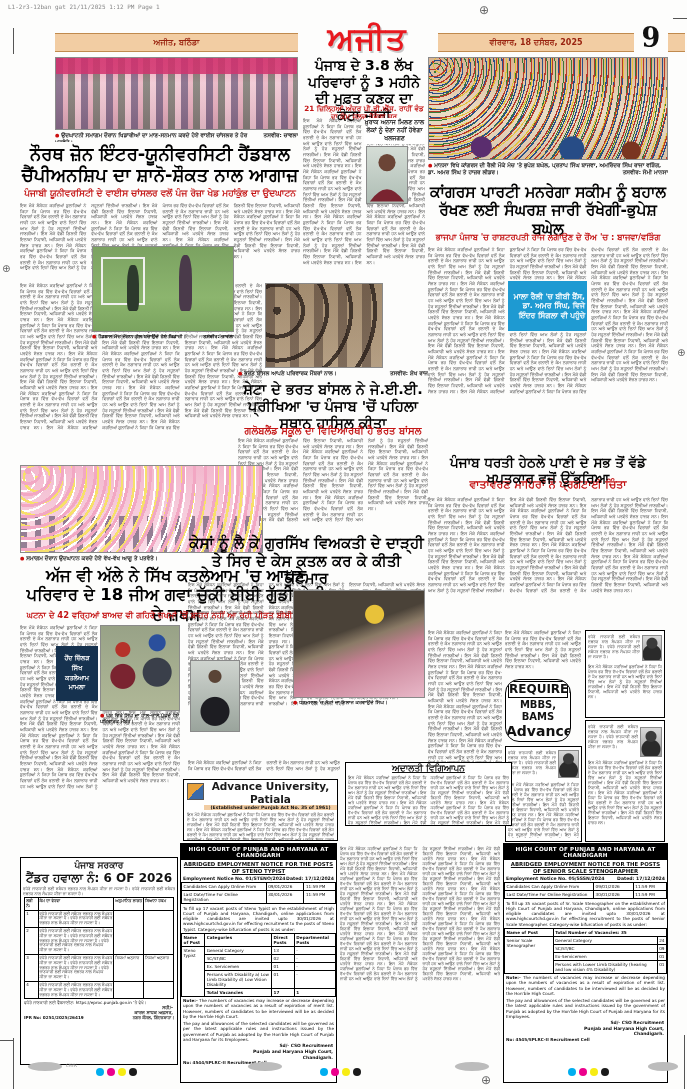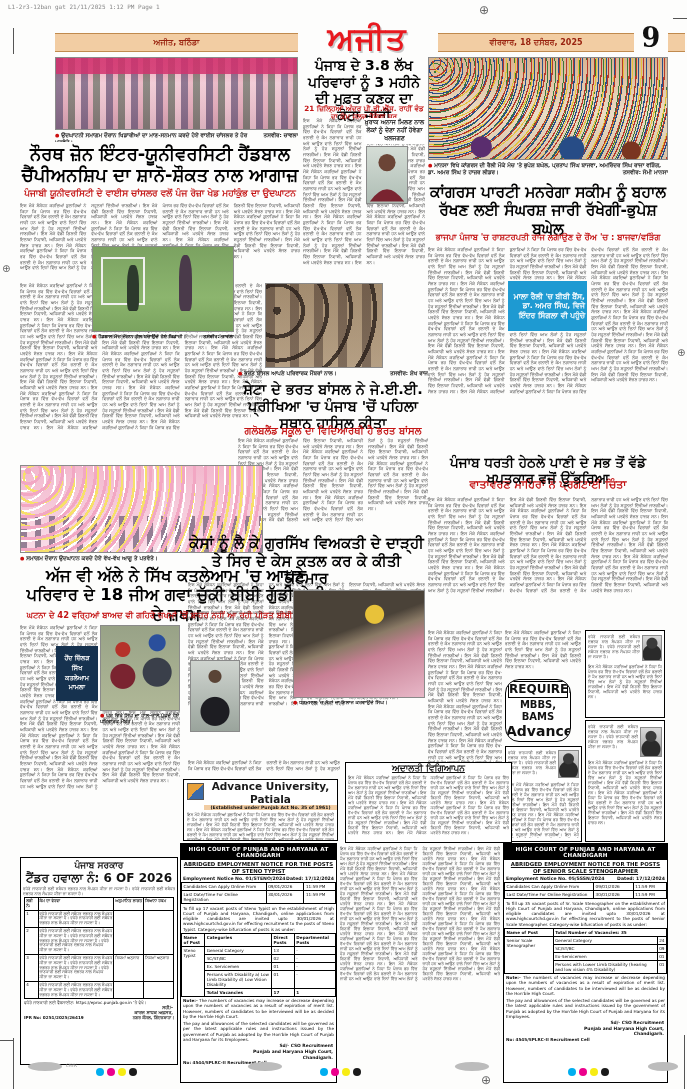--- a/index.html
+++ b/index.html
@@ -217,21 +217,21 @@
   <div class="abs hl" style="left:188px;top:535px;width:237px;height:44px;font-size:15px;">ਕੇਸਾਂ ਨੂੰ ਲੈ ਕੇ ਗੁਰਸਿੱਖ ਵਿਅਕਤੀ ਦੇ ਦਾੜ੍ਹੀ ਤੇ ਸਿਰ ਦੇ ਕੇਸ ਕਤਲ ਕਰ ਕੇ ਕੀਤੀ ਕੁੱਟਮਾਰ</div>
   <div class="abs cols" style="left:188px;top:582px;width:237px;height:176px;column-count:3;">ਇਸ ਮੌਕੇ ਸੰਬੋਧਨ ਕਰਦਿਆਂ ਬੁਲਾਰਿਆਂ ਨੇ ਕਿਹਾ ਕਿ ਪੰਜਾਬ ਭਰ ਵਿੱਚ ਵੱਖ-ਵੱਖ ਵਿਭਾਗਾਂ ਵਲੋਂ ਲੋਕ ਭਲਾਈ ਦੇ ਕੰਮ ਲਗਾਤਾਰ ਜਾਰੀ ਹਨ ਅਤੇ ਆਉਣ ਵਾਲੇ ਦਿਨਾਂ ਵਿੱਚ ਆਮ ਲੋਕਾਂ ਨੂੰ ਹੋਰ ਸਹੂਲਤਾਂ ਦਿੱਤੀਆਂ ਜਾਣਗੀਆਂ। ਇਸ ਮੌਕੇ ਵੱਡੀ ਗਿਣਤੀ ਵਿੱਚ ਇਲਾਕਾ ਨਿਵਾਸੀ, ਅਧਿਕਾਰੀ ਅਤੇ ਪਤਵੰਤੇ ਸੱਜਣ ਹਾਜ਼ਰ ਸਨ। ਇਸ ਮੌਕੇ ਸੰਬੋਧਨ ਕਰਦਿਆਂ ਬੁਲਾਰਿਆਂ ਨੇ ਕਿਹਾ ਕਿ ਪੰਜਾਬ ਭਰ ਵਿੱਚ ਵੱਖ-ਵੱਖ ਵਿਭਾਗਾਂ ਵਲੋਂ ਲੋਕ ਭਲਾਈ ਦੇ ਕੰਮ ਲਗਾਤਾਰ ਜਾਰੀ ਹਨ ਅਤੇ ਆਉਣ ਵਾਲੇ ਦਿਨਾਂ ਵਿੱਚ ਆਮ ਲੋਕਾਂ ਨੂੰ ਹੋਰ ਸਹੂਲਤਾਂ ਦਿੱਤੀਆਂ ਜਾਣਗੀਆਂ। ਇਸ ਮੌਕੇ ਵੱਡੀ ਗਿਣਤੀ ਵਿੱਚ ਇਲਾਕਾ ਨਿਵਾਸੀ, ਅਧਿਕਾਰੀ ਅਤੇ ਪਤਵੰਤੇ ਸੱਜਣ ਹਾਜ਼ਰ ਸਨ। ਇਸ ਮੌਕੇ ਸੰਬੋਧਨ ਕਰਦਿਆਂ ਬੁਲਾਰਿਆਂ ਨੇ ਕਿਹਾ ਕਿ ਪੰਜਾਬ ਭਰ ਵਿੱਚ ਵੱਖ-ਵੱਖ ਵਿਭਾਗਾਂ ਵਲੋਂ ਲੋਕ ਭਲਾਈ ਦੇ ਕੰਮ ਲਗਾਤਾਰ ਜਾਰੀ ਹਨ ਅਤੇ ਆਉਣ ਵਾਲੇ ਦਿਨਾਂ ਵਿੱਚ ਆਮ ਲੋਕਾਂ ਨੂੰ ਹੋਰ ਸਹੂਲਤਾਂ ਦਿੱਤੀਆਂ ਜਾਣਗੀਆਂ। ਇਸ ਮੌਕੇ ਵੱਡੀ ਗਿਣਤੀ ਵਿੱਚ ਇਲਾਕਾ ਨਿਵਾਸੀ, ਅਧਿਕਾਰੀ ਅਤੇ ਪਤਵੰਤੇ ਸੱਜਣ ਹਾਜ਼ਰ ਸਨ। ਇਸ ਮੌਕੇ ਸੰਬੋਧਨ ਕਰਦਿਆਂ ਬੁਲਾਰਿਆਂ ਨੇ ਕਿਹਾ ਕਿ ਪੰਜਾਬ ਭਰ ਵਿੱਚ ਵੱਖ-ਵੱਖ ਵਿਭਾਗਾਂ ਵਲੋਂ ਲੋਕ ਭਲਾਈ ਦੇ ਕੰਮ ਲਗਾਤਾਰ ਜਾਰੀ ਹਨ ਅਤੇ ਆਉਣ ਵਾਲੇ ਦਿਨਾਂ ਵਿੱਚ ਆਮ ਲੋਕਾਂ ਨੂੰ ਹੋਰ ਸਹੂਲਤਾਂ ਦਿੱਤੀਆਂ ਜਾਣਗੀਆਂ। ਇਸ ਮੌਕੇ ਵੱਡੀ ਗਿਣਤੀ ਵਿੱਚ ਇਲਾਕਾ ਨਿਵਾਸੀ, ਅਧਿਕਾਰੀ ਅਤੇ ਪਤਵੰਤੇ ਸੱਜਣ ਹਾਜ਼ਰ ਸਨ। ਇਸ ਮੌਕੇ ਸੰਬੋਧਨ ਕਰਦਿਆਂ ਬੁਲਾਰਿਆਂ ਨੇ ਕਿਹਾ ਕਿ ਪੰਜਾਬ ਭਰ ਵਿੱਚ ਵੱਖ-ਵੱਖ ਵਿਭਾਗਾਂ ਵਲੋਂ ਲੋਕ ਭਲਾਈ ਦੇ ਕੰਮ ਲਗਾਤਾਰ ਜਾਰੀ ਹਨ ਅਤੇ ਆਉਣ ਵਾਲੇ ਦਿਨਾਂ ਵਿੱਚ ਆਮ ਲੋਕਾਂ ਨੂੰ ਹੋਰ ਸਹੂਲਤਾਂ ਦਿੱਤੀਆਂ ਜਾਣਗੀਆਂ। ਇਸ ਮੌਕੇ ਵੱਡੀ ਗਿਣਤੀ ਵਿੱਚ ਇਲਾਕਾ ਨਿਵਾਸੀ, ਅਧਿਕਾਰੀ ਅਤੇ ਪਤਵੰਤੇ ਸੱਜਣ ਹਾਜ਼ਰ ਸਨ। ਇਸ ਮੌਕੇ ਸੰਬੋਧਨ ਕਰਦਿਆਂ ਬੁਲਾਰਿਆਂ ਨੇ ਕਿਹਾ ਕਿ ਪੰਜਾਬ ਭਰ ਵਿੱਚ ਵੱਖ-ਵੱਖ ਵਿਭਾਗਾਂ ਵਲੋਂ ਲੋਕ ਭਲਾਈ ਦੇ ਕੰਮ ਲਗਾਤਾਰ ਜਾਰੀ ਹਨ ਅਤੇ ਆਉਣ ਵਾਲੇ ਦਿਨਾਂ ਵਿੱਚ ਆਮ ਲੋਕਾਂ ਨੂੰ ਹੋਰ ਸਹੂਲਤਾਂ ਦਿੱਤੀਆਂ ਜਾਣਗੀਆਂ। ਇਸ ਮੌਕੇ ਵੱਡੀ ਗਿਣਤੀ ਵਿੱਚ ਇਲਾਕਾ ਨਿਵਾਸੀ, ਅਧਿਕਾਰੀ ਅਤੇ ਪਤਵੰਤੇ ਸੱਜਣ ਹਾਜ਼ਰ ਸਨ। ਇਸ ਮੌਕੇ ਸੰਬੋਧਨ ਕਰਦਿਆਂ ਬੁਲਾਰਿਆਂ ਨੇ ਕਿਹਾ ਕਿ ਪੰਜਾਬ ਭਰ ਵਿੱਚ ਵੱਖ-ਵੱਖ ਵਿਭਾਗਾਂ ਵਲੋਂ ਲੋਕ ਭਲਾਈ ਦੇ ਕੰਮ ਲਗਾਤਾਰ ਜਾਰੀ ਹਨ ਅਤੇ ਆਉਣ ਵਾਲੇ ਦਿਨਾਂ ਵਿੱਚ ਆਮ ਲੋਕਾਂ ਨੂੰ ਹੋਰ ਸਹੂਲਤਾਂ ਦਿੱਤੀਆਂ ਜਾਣਗੀਆਂ। ਇਸ ਮੌਕੇ ਵੱਡੀ ਗਿਣਤੀ ਵਿੱਚ ਇਲਾਕਾ ਨਿਵਾਸੀ, ਅਧਿਕਾਰੀ ਅਤੇ ਪਤਵੰਤੇ ਸੱਜਣ ਹਾਜ਼ਰ ਸਨ। ਇਸ ਮੌਕੇ ਸੰਬੋਧਨ ਕਰਦਿਆਂ ਬੁਲਾਰਿਆਂ ਨੇ ਕਿਹਾ ਕਿ ਪੰਜਾਬ ਭਰ ਵਿੱਚ ਵੱਖ-ਵੱਖ ਵਿਭਾਗਾਂ ਵਲੋਂ ਲੋਕ ਭਲਾਈ ਦੇ ਕੰਮ ਲਗਾਤਾਰ ਜਾਰੀ ਹਨ ਅਤੇ ਆਉਣ ਵਾਲੇ ਦਿਨਾਂ ਵਿੱਚ ਆਮ ਲੋਕਾਂ ਨੂੰ ਹੋਰ ਸਹੂਲਤਾਂ ਦਿੱਤੀਆਂ ਜਾਣਗੀਆਂ। ਇਸ ਮੌਕੇ ਵੱਡੀ ਗਿਣਤੀ ਵਿੱਚ ਇਲਾਕਾ ਨਿਵਾਸੀ, ਅਧਿਕਾਰੀ ਅਤੇ ਪਤਵੰਤੇ ਸੱਜਣ ਹਾਜ਼ਰ ਸਨ। ਇਸ ਮੌਕੇ ਸੰਬੋਧਨ ਕਰਦਿਆਂ ਬੁਲਾਰਿਆਂ ਨੇ ਕਿਹਾ ਕਿ ਪੰਜਾਬ ਭਰ ਵਿੱਚ ਵੱਖ-ਵੱਖ ਵਿਭਾਗਾਂ ਵਲੋਂ ਲੋਕ ਭਲਾਈ ਦੇ ਕੰਮ ਲਗਾਤਾਰ ਜਾਰੀ ਹਨ ਅਤੇ ਆਉਣ ਵਾਲੇ ਦਿਨਾਂ ਵਿੱਚ ਆਮ ਲੋਕਾਂ ਨੂੰ ਹੋਰ ਸਹੂਲਤਾਂ ਦਿੱਤੀਆਂ ਜਾਣਗੀਆਂ। ਇਸ ਮੌਕੇ ਵੱਡੀ ਗਿਣਤੀ ਵਿੱਚ ਇਲਾਕਾ ਨਿਵਾਸੀ, ਅਧਿਕਾਰੀ ਅਤੇ ਪਤਵੰਤੇ ਸੱਜਣ ਹਾਜ਼ਰ ਸਨ। ਇਸ ਮੌਕੇ ਸੰਬੋਧਨ ਕਰਦਿਆਂ ਬੁਲਾਰਿਆਂ ਨੇ ਕਿਹਾ ਕਿ ਪੰਜਾਬ ਭਰ ਵਿੱਚ ਵੱਖ-ਵੱਖ ਵਿਭਾਗਾਂ ਵਲੋਂ ਲੋਕ ਭਲਾਈ ਦੇ ਕੰਮ ਲਗਾਤਾਰ ਜਾਰੀ ਹਨ ਅਤੇ ਆਉਣ ਵਾਲੇ ਦਿਨਾਂ ਵਿੱਚ ਆਮ ਲੋਕਾਂ ਨੂੰ ਹੋਰ ਸਹੂਲਤਾਂ ਦਿੱਤੀਆਂ ਜਾਣਗੀਆਂ। ਇਸ ਮੌਕੇ ਵੱਡੀ ਗਿਣਤੀ ਵਿੱਚ ਇਲਾਕਾ ਨਿਵਾਸੀ, ਅਧਿਕਾਰੀ ਅਤੇ ਪਤਵੰਤੇ ਸੱਜਣ ਹਾਜ਼ਰ ਸਨ।</div>
   <div class="abs photo ph-suit" style="left:190px;top:660px;width:50px;height:72px;"></div>
   <div class="abs photo ph-injured" style="left:293px;top:590px;width:132px;height:108px;"></div>
   <div class="abs cap" style="left:293px;top:700px;width:132px;height:8px;font-size:5px;">
     <span class="bullet">●</span>
     <span>ਧਰਮਸਾਲ 'ਚ ਸੱਟਾਂ ਦਾ ਇਲਾਜ ਕਰਵਾਉਂਦੇ ਸਿੰਘ।</span>
   </div>
   <div class="abs cols" style="left:188px;top:760px;width:152px;height:16px;column-count:2;">ਇਸ ਮੌਕੇ ਸੰਬੋਧਨ ਕਰਦਿਆਂ ਬੁਲਾਰਿਆਂ ਨੇ ਕਿਹਾ ਕਿ ਪੰਜਾਬ ਭਰ ਵਿੱਚ ਵੱਖ-ਵੱਖ ਵਿਭਾਗਾਂ ਵਲੋਂ ਲੋਕ ਭਲਾਈ ਦੇ ਕੰਮ ਲਗਾਤਾਰ ਜਾਰੀ ਹਨ ਅਤੇ ਆਉਣ ਵਾਲੇ ਦਿਨਾਂ ਵਿੱਚ ਆਮ ਲੋਕਾਂ ਨੂੰ ਹੋਰ ਸਹੂਲਤਾਂ ਦਿੱਤੀਆਂ ਜਾਣਗੀਆਂ। ਇਸ ਮੌਕੇ ਵੱਡੀ ਗਿਣਤੀ ਵਿੱਚ ਇਲਾਕਾ ਨਿਵਾਸੀ, ਅਧਿਕਾਰੀ ਅਤੇ ਪਤਵੰਤੇ ਸੱਜਣ ਹਾਜ਼ਰ ਸਨ।</div>
 
-  <div class="abs adbox" style="left:345px;top:762px;width:167px;height:81px;border-width:0.5px;">
+  <div class="abs adbox" style="left:345px;top:762px;width:167px;height:64px;border-width:0.5px;">
     <div class="clsf-title">ਅਦਾਲਤੀ ਵਿਗਿਆਪਨ</div>
     <div class="tiny" style="margin:1px 2px;height:66px;column-count:2;column-gap:4px;">ਇਸ ਮੌਕੇ ਸੰਬੋਧਨ ਕਰਦਿਆਂ ਬੁਲਾਰਿਆਂ ਨੇ ਕਿਹਾ ਕਿ ਪੰਜਾਬ ਭਰ ਵਿੱਚ ਵੱਖ-ਵੱਖ ਵਿਭਾਗਾਂ ਵਲੋਂ ਲੋਕ ਭਲਾਈ ਦੇ ਕੰਮ ਲਗਾਤਾਰ ਜਾਰੀ ਹਨ ਅਤੇ ਆਉਣ ਵਾਲੇ ਦਿਨਾਂ ਵਿੱਚ ਆਮ ਲੋਕਾਂ ਨੂੰ ਹੋਰ ਸਹੂਲਤਾਂ ਦਿੱਤੀਆਂ ਜਾਣਗੀਆਂ। ਇਸ ਮੌਕੇ ਵੱਡੀ ਗਿਣਤੀ ਵਿੱਚ ਇਲਾਕਾ ਨਿਵਾਸੀ, ਅਧਿਕਾਰੀ ਅਤੇ ਪਤਵੰਤੇ ਸੱਜਣ ਹਾਜ਼ਰ ਸਨ। ਇਸ ਮੌਕੇ ਸੰਬੋਧਨ ਕਰਦਿਆਂ ਬੁਲਾਰਿਆਂ ਨੇ ਕਿਹਾ ਕਿ ਪੰਜਾਬ ਭਰ ਵਿੱਚ ਵੱਖ-ਵੱਖ ਵਿਭਾਗਾਂ ਵਲੋਂ ਲੋਕ ਭਲਾਈ ਦੇ ਕੰਮ ਲਗਾਤਾਰ ਜਾਰੀ ਹਨ ਅਤੇ ਆਉਣ ਵਾਲੇ ਦਿਨਾਂ ਵਿੱਚ ਆਮ ਲੋਕਾਂ ਨੂੰ ਹੋਰ ਸਹੂਲਤਾਂ ਦਿੱਤੀਆਂ ਜਾਣਗੀਆਂ। ਇਸ ਮੌਕੇ ਵੱਡੀ ਗਿਣਤੀ ਵਿੱਚ ਇਲਾਕਾ ਨਿਵਾਸੀ, ਅਧਿਕਾਰੀ ਅਤੇ ਪਤਵੰਤੇ ਸੱਜਣ ਹਾਜ਼ਰ ਸਨ। ਇਸ ਮੌਕੇ ਸੰਬੋਧਨ ਕਰਦਿਆਂ ਬੁਲਾਰਿਆਂ ਨੇ ਕਿਹਾ ਕਿ ਪੰਜਾਬ ਭਰ ਵਿੱਚ ਵੱਖ-ਵੱਖ ਵਿਭਾਗਾਂ ਵਲੋਂ ਲੋਕ ਭਲਾਈ ਦੇ ਕੰਮ ਲਗਾਤਾਰ ਜਾਰੀ ਹਨ ਅਤੇ ਆਉਣ ਵਾਲੇ ਦਿਨਾਂ ਵਿੱਚ ਆਮ ਲੋਕਾਂ ਨੂੰ ਹੋਰ ਸਹੂਲਤਾਂ ਦਿੱਤੀਆਂ ਜਾਣਗੀਆਂ। ਇਸ ਮੌਕੇ ਵੱਡੀ ਗਿਣਤੀ ਵਿੱਚ ਇਲਾਕਾ ਨਿਵਾਸੀ, ਅਧਿਕਾਰੀ ਅਤੇ ਪਤਵੰਤੇ ਸੱਜਣ ਹਾਜ਼ਰ ਸਨ। ਇਸ ਮੌਕੇ ਸੰਬੋਧਨ ਕਰਦਿਆਂ ਬੁਲਾਰਿਆਂ ਨੇ ਕਿਹਾ ਕਿ ਪੰਜਾਬ ਭਰ ਵਿੱਚ ਵੱਖ-ਵੱਖ ਵਿਭਾਗਾਂ ਵਲੋਂ ਲੋਕ ਭਲਾਈ ਦੇ ਕੰਮ ਲਗਾਤਾਰ ਜਾਰੀ ਹਨ ਅਤੇ ਆਉਣ ਵਾਲੇ ਦਿਨਾਂ ਵਿੱਚ ਆਮ ਲੋਕਾਂ ਨੂੰ ਹੋਰ ਸਹੂਲਤਾਂ ਦਿੱਤੀਆਂ ਜਾਣਗੀਆਂ। ਇਸ ਮੌਕੇ ਵੱਡੀ ਗਿਣਤੀ ਵਿੱਚ ਇਲਾਕਾ ਨਿਵਾਸੀ, ਅਧਿਕਾਰੀ ਅਤੇ ਪਤਵੰਤੇ ਸੱਜਣ ਹਾਜ਼ਰ ਸਨ।</div>
   </div>
   <div class="abs tiny" style="left:340px;top:846px;width:160px;height:236px;column-count:2;column-gap:5px;">ਇਸ ਮੌਕੇ ਸੰਬੋਧਨ ਕਰਦਿਆਂ ਬੁਲਾਰਿਆਂ ਨੇ ਕਿਹਾ ਕਿ ਪੰਜਾਬ ਭਰ ਵਿੱਚ ਵੱਖ-ਵੱਖ ਵਿਭਾਗਾਂ ਵਲੋਂ ਲੋਕ ਭਲਾਈ ਦੇ ਕੰਮ ਲਗਾਤਾਰ ਜਾਰੀ ਹਨ ਅਤੇ ਆਉਣ ਵਾਲੇ ਦਿਨਾਂ ਵਿੱਚ ਆਮ ਲੋਕਾਂ ਨੂੰ ਹੋਰ ਸਹੂਲਤਾਂ ਦਿੱਤੀਆਂ ਜਾਣਗੀਆਂ। ਇਸ ਮੌਕੇ ਵੱਡੀ ਗਿਣਤੀ ਵਿੱਚ ਇਲਾਕਾ ਨਿਵਾਸੀ, ਅਧਿਕਾਰੀ ਅਤੇ ਪਤਵੰਤੇ ਸੱਜਣ ਹਾਜ਼ਰ ਸਨ। ਇਸ ਮੌਕੇ ਸੰਬੋਧਨ ਕਰਦਿਆਂ ਬੁਲਾਰਿਆਂ ਨੇ ਕਿਹਾ ਕਿ ਪੰਜਾਬ ਭਰ ਵਿੱਚ ਵੱਖ-ਵੱਖ ਵਿਭਾਗਾਂ ਵਲੋਂ ਲੋਕ ਭਲਾਈ ਦੇ ਕੰਮ ਲਗਾਤਾਰ ਜਾਰੀ ਹਨ ਅਤੇ ਆਉਣ ਵਾਲੇ ਦਿਨਾਂ ਵਿੱਚ ਆਮ ਲੋਕਾਂ ਨੂੰ ਹੋਰ ਸਹੂਲਤਾਂ ਦਿੱਤੀਆਂ ਜਾਣਗੀਆਂ। ਇਸ ਮੌਕੇ ਵੱਡੀ ਗਿਣਤੀ ਵਿੱਚ ਇਲਾਕਾ ਨਿਵਾਸੀ, ਅਧਿਕਾਰੀ ਅਤੇ ਪਤਵੰਤੇ ਸੱਜਣ ਹਾਜ਼ਰ ਸਨ। ਇਸ ਮੌਕੇ ਸੰਬੋਧਨ ਕਰਦਿਆਂ ਬੁਲਾਰਿਆਂ ਨੇ ਕਿਹਾ ਕਿ ਪੰਜਾਬ ਭਰ ਵਿੱਚ ਵੱਖ-ਵੱਖ ਵਿਭਾਗਾਂ ਵਲੋਂ ਲੋਕ ਭਲਾਈ ਦੇ ਕੰਮ ਲਗਾਤਾਰ ਜਾਰੀ ਹਨ ਅਤੇ ਆਉਣ ਵਾਲੇ ਦਿਨਾਂ ਵਿੱਚ ਆਮ ਲੋਕਾਂ ਨੂੰ ਹੋਰ ਸਹੂਲਤਾਂ ਦਿੱਤੀਆਂ ਜਾਣਗੀਆਂ। ਇਸ ਮੌਕੇ ਵੱਡੀ ਗਿਣਤੀ ਵਿੱਚ ਇਲਾਕਾ ਨਿਵਾਸੀ, ਅਧਿਕਾਰੀ ਅਤੇ ਪਤਵੰਤੇ ਸੱਜਣ ਹਾਜ਼ਰ ਸਨ। ਇਸ ਮੌਕੇ ਸੰਬੋਧਨ ਕਰਦਿਆਂ ਬੁਲਾਰਿਆਂ ਨੇ ਕਿਹਾ ਕਿ ਪੰਜਾਬ ਭਰ ਵਿੱਚ ਵੱਖ-ਵੱਖ ਵਿਭਾਗਾਂ ਵਲੋਂ ਲੋਕ ਭਲਾਈ ਦੇ ਕੰਮ ਲਗਾਤਾਰ ਜਾਰੀ ਹਨ ਅਤੇ ਆਉਣ ਵਾਲੇ ਦਿਨਾਂ ਵਿੱਚ ਆਮ ਲੋਕਾਂ ਨੂੰ ਹੋਰ ਸਹੂਲਤਾਂ ਦਿੱਤੀਆਂ ਜਾਣਗੀਆਂ। ਇਸ ਮੌਕੇ ਵੱਡੀ ਗਿਣਤੀ ਵਿੱਚ ਇਲਾਕਾ ਨਿਵਾਸੀ, ਅਧਿਕਾਰੀ ਅਤੇ ਪਤਵੰਤੇ ਸੱਜਣ ਹਾਜ਼ਰ ਸਨ। ਇਸ ਮੌਕੇ ਸੰਬੋਧਨ ਕਰਦਿਆਂ ਬੁਲਾਰਿਆਂ ਨੇ ਕਿਹਾ ਕਿ ਪੰਜਾਬ ਭਰ ਵਿੱਚ ਵੱਖ-ਵੱਖ ਵਿਭਾਗਾਂ ਵਲੋਂ ਲੋਕ ਭਲਾਈ ਦੇ ਕੰਮ ਲਗਾਤਾਰ ਜਾਰੀ ਹਨ ਅਤੇ ਆਉਣ ਵਾਲੇ ਦਿਨਾਂ ਵਿੱਚ ਆਮ ਲੋਕਾਂ ਨੂੰ ਹੋਰ ਸਹੂਲਤਾਂ ਦਿੱਤੀਆਂ ਜਾਣਗੀਆਂ। ਇਸ ਮੌਕੇ ਵੱਡੀ ਗਿਣਤੀ ਵਿੱਚ ਇਲਾਕਾ ਨਿਵਾਸੀ, ਅਧਿਕਾਰੀ ਅਤੇ ਪਤਵੰਤੇ ਸੱਜਣ ਹਾਜ਼ਰ ਸਨ। ਇਸ ਮੌਕੇ ਸੰਬੋਧਨ ਕਰਦਿਆਂ ਬੁਲਾਰਿਆਂ ਨੇ ਕਿਹਾ ਕਿ ਪੰਜਾਬ ਭਰ ਵਿੱਚ ਵੱਖ-ਵੱਖ ਵਿਭਾਗਾਂ ਵਲੋਂ ਲੋਕ ਭਲਾਈ ਦੇ ਕੰਮ ਲਗਾਤਾਰ ਜਾਰੀ ਹਨ ਅਤੇ ਆਉਣ ਵਾਲੇ ਦਿਨਾਂ ਵਿੱਚ ਆਮ ਲੋਕਾਂ ਨੂੰ ਹੋਰ ਸਹੂਲਤਾਂ ਦਿੱਤੀਆਂ ਜਾਣਗੀਆਂ। ਇਸ ਮੌਕੇ ਵੱਡੀ ਗਿਣਤੀ ਵਿੱਚ ਇਲਾਕਾ ਨਿਵਾਸੀ, ਅਧਿਕਾਰੀ ਅਤੇ ਪਤਵੰਤੇ ਸੱਜਣ ਹਾਜ਼ਰ ਸਨ। ਇਸ ਮੌਕੇ ਸੰਬੋਧਨ ਕਰਦਿਆਂ ਬੁਲਾਰਿਆਂ ਨੇ ਕਿਹਾ ਕਿ ਪੰਜਾਬ ਭਰ ਵਿੱਚ ਵੱਖ-ਵੱਖ ਵਿਭਾਗਾਂ ਵਲੋਂ ਲੋਕ ਭਲਾਈ ਦੇ ਕੰਮ ਲਗਾਤਾਰ ਜਾਰੀ ਹਨ ਅਤੇ ਆਉਣ ਵਾਲੇ ਦਿਨਾਂ ਵਿੱਚ ਆਮ ਲੋਕਾਂ ਨੂੰ ਹੋਰ ਸਹੂਲਤਾਂ ਦਿੱਤੀਆਂ ਜਾਣਗੀਆਂ। ਇਸ ਮੌਕੇ ਵੱਡੀ ਗਿਣਤੀ ਵਿੱਚ ਇਲਾਕਾ ਨਿਵਾਸੀ, ਅਧਿਕਾਰੀ ਅਤੇ ਪਤਵੰਤੇ ਸੱਜਣ ਹਾਜ਼ਰ ਸਨ। ਇਸ ਮੌਕੇ ਸੰਬੋਧਨ ਕਰਦਿਆਂ ਬੁਲਾਰਿਆਂ ਨੇ ਕਿਹਾ ਕਿ ਪੰਜਾਬ ਭਰ ਵਿੱਚ ਵੱਖ-ਵੱਖ ਵਿਭਾਗਾਂ ਵਲੋਂ ਲੋਕ ਭਲਾਈ ਦੇ ਕੰਮ ਲਗਾਤਾਰ ਜਾਰੀ ਹਨ ਅਤੇ ਆਉਣ ਵਾਲੇ ਦਿਨਾਂ ਵਿੱਚ ਆਮ ਲੋਕਾਂ ਨੂੰ ਹੋਰ ਸਹੂਲਤਾਂ ਦਿੱਤੀਆਂ ਜਾਣਗੀਆਂ। ਇਸ ਮੌਕੇ ਵੱਡੀ ਗਿਣਤੀ ਵਿੱਚ ਇਲਾਕਾ ਨਿਵਾਸੀ, ਅਧਿਕਾਰੀ ਅਤੇ ਪਤਵੰਤੇ ਸੱਜਣ ਹਾਜ਼ਰ ਸਨ। ਇਸ ਮੌਕੇ ਸੰਬੋਧਨ ਕਰਦਿਆਂ ਬੁਲਾਰਿਆਂ ਨੇ ਕਿਹਾ ਕਿ ਪੰਜਾਬ ਭਰ ਵਿੱਚ ਵੱਖ-ਵੱਖ ਵਿਭਾਗਾਂ ਵਲੋਂ ਲੋਕ ਭਲਾਈ ਦੇ ਕੰਮ ਲਗਾਤਾਰ ਜਾਰੀ ਹਨ ਅਤੇ ਆਉਣ ਵਾਲੇ ਦਿਨਾਂ ਵਿੱਚ ਆਮ ਲੋਕਾਂ ਨੂੰ ਹੋਰ ਸਹੂਲਤਾਂ ਦਿੱਤੀਆਂ ਜਾਣਗੀਆਂ। ਇਸ ਮੌਕੇ ਵੱਡੀ ਗਿਣਤੀ ਵਿੱਚ ਇਲਾਕਾ ਨਿਵਾਸੀ, ਅਧਿਕਾਰੀ ਅਤੇ ਪਤਵੰਤੇ ਸੱਜਣ ਹਾਜ਼ਰ ਸਨ।</div>
 
   <div class="abs adbox" style="left:183px;top:779px;width:155px;height:62px;">
     <div class="abs" style="left:3px;top:3px;width:17px;height:17px;background:linear-gradient(135deg,#e8a13a 50%,#3a6aa8 50%);border:0.5px solid #555;"></div>
     <div class="pu-title" style="margin-left:20px;">Advance University, Patiala</div>
     <div class="pu-sub" style="margin-left:20px;">(Established under Punjab Act No. 35 of 1961)</div>
     <div class="tiny" style="margin:2px 3px;height:28px;">ਇਸ ਮੌਕੇ ਸੰਬੋਧਨ ਕਰਦਿਆਂ ਬੁਲਾਰਿਆਂ ਨੇ ਕਿਹਾ ਕਿ ਪੰਜਾਬ ਭਰ ਵਿੱਚ ਵੱਖ-ਵੱਖ ਵਿਭਾਗਾਂ ਵਲੋਂ ਲੋਕ ਭਲਾਈ ਦੇ ਕੰਮ ਲਗਾਤਾਰ ਜਾਰੀ ਹਨ ਅਤੇ ਆਉਣ ਵਾਲੇ ਦਿਨਾਂ ਵਿੱਚ ਆਮ ਲੋਕਾਂ ਨੂੰ ਹੋਰ ਸਹੂਲਤਾਂ ਦਿੱਤੀਆਂ ਜਾਣਗੀਆਂ। ਇਸ ਮੌਕੇ ਵੱਡੀ ਗਿਣਤੀ ਵਿੱਚ ਇਲਾਕਾ ਨਿਵਾਸੀ, ਅਧਿਕਾਰੀ ਅਤੇ ਪਤਵੰਤੇ ਸੱਜਣ ਹਾਜ਼ਰ ਸਨ। ਇਸ ਮੌਕੇ ਸੰਬੋਧਨ ਕਰਦਿਆਂ ਬੁਲਾਰਿਆਂ ਨੇ ਕਿਹਾ ਕਿ ਪੰਜਾਬ ਭਰ ਵਿੱਚ ਵੱਖ-ਵੱਖ ਵਿਭਾਗਾਂ ਵਲੋਂ ਲੋਕ ਭਲਾਈ ਦੇ ਕੰਮ ਲਗਾਤਾਰ ਜਾਰੀ ਹਨ ਅਤੇ ਆਉਣ ਵਾਲੇ ਦਿਨਾਂ ਵਿੱਚ ਆਮ ਲੋਕਾਂ ਨੂੰ ਹੋਰ ਸਹੂਲਤਾਂ ਦਿੱਤੀਆਂ ਜਾਣਗੀਆਂ। ਇਸ ਮੌਕੇ ਵੱਡੀ ਗਿਣਤੀ ਵਿੱਚ ਇਲਾਕਾ ਨਿਵਾਸੀ, ਅਧਿਕਾਰੀ ਅਤੇ ਪਤਵੰਤੇ ਸੱਜਣ ਹਾਜ਼ਰ ਸਨ।</div>

